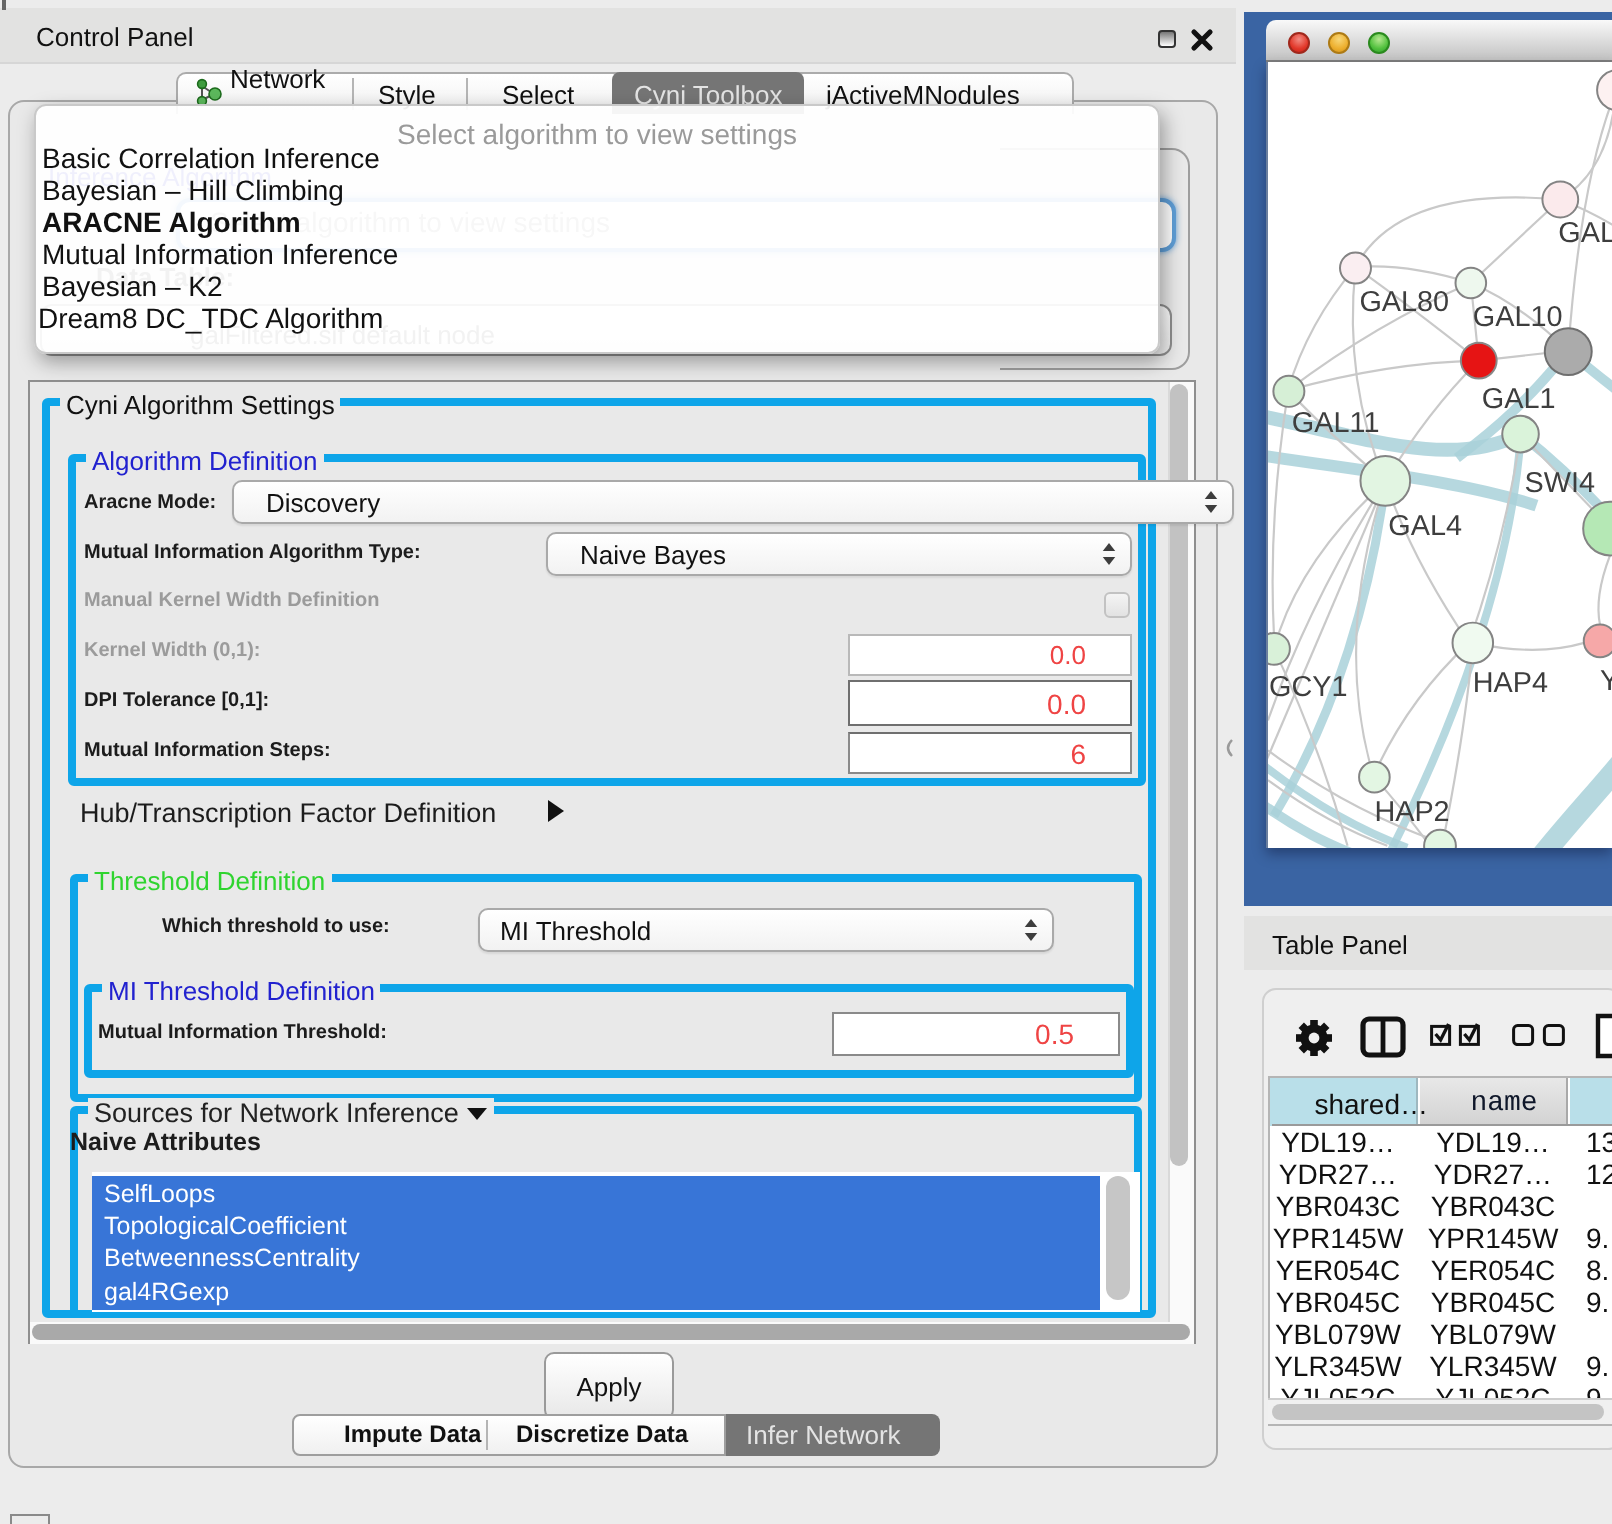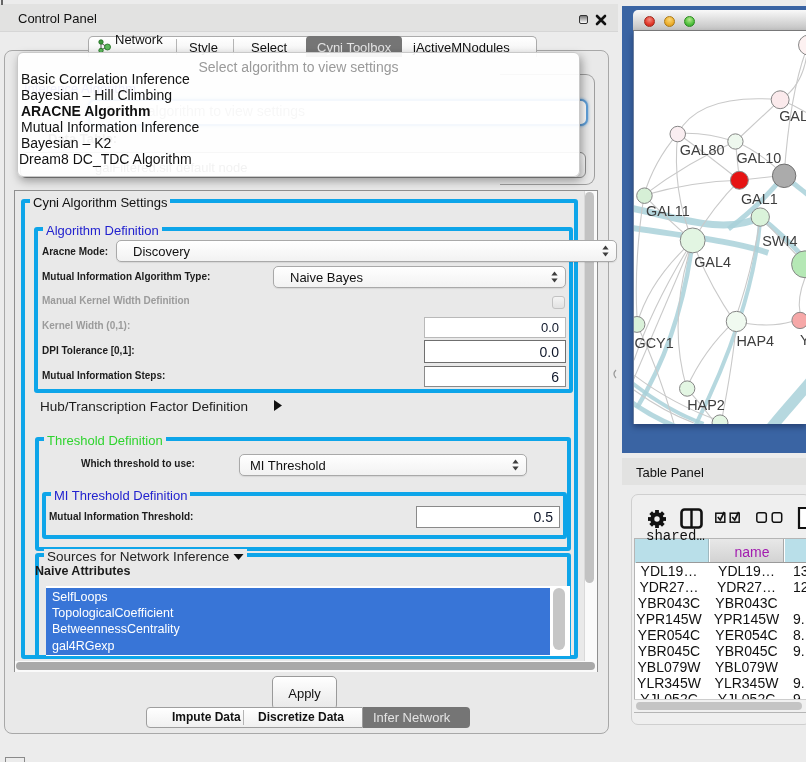--- a/index.html
+++ b/index.html
@@ -6,21 +6,21 @@
   html,body { width:806px; height:762px; overflow:hidden; }
   body { background:#ececec; font-family:"Liberation Sans", sans-serif; position:relative; }
   .abs { position:absolute; }
   .lbl { font-size:10px; color:#1c1c1c; font-weight:bold; white-space:nowrap; }
   .plain { font-weight:normal; }
   .dis { color:#9b9b9b; }
   .group { border:4px solid #0ea5e9; border-radius:3px; }
   .gtitle { position:absolute; top:-8px; left:5px; background:#e9e9e9; padding:0 3px; font-size:13px; white-space:nowrap; }
   .combo { background:linear-gradient(#ffffff,#f2f2f2); border:1px solid #a9a9a9; border-radius:5px; font-size:13px; color:#111; box-shadow:0 1px 1px rgba(0,0,0,0.08);}
   .combo .ar { position:absolute; right:7px; top:50%; transform:translateY(-50%); width:7px; height:12px; }
-  .field { background:#fff; font-size:13px; color:#0f172a; text-align:right; padding-right:6px; }
+  .field { background:#fff; font-size:13px; color:#ef4444; text-align:right; padding-right:22px; }
   .vcenter { display:flex; align-items:center; }
 </style>
 </head>
 <body>
 
 <div class="abs" style="left:0px; top:4px; width:618px; height:28px; background:#e2e2e1; border-bottom:1px solid #d6d6d6;"></div>
 <div class="abs" style="left:18px; top:11px; font-size:13px; color:#111;">Control Panel</div>
 
 <div class="abs" style="left:579px; top:15px; width:9px; height:9px; border:1.5px solid #333; border-radius:2px; background:linear-gradient(#777,#fff);"></div>
 <svg class="abs" style="left:595px; top:14px;" width="12" height="12" viewBox="0 0 12 12">
@@ -276,20 +276,20 @@
   </svg>
   <svg class="abs" style="left:797px; top:506px;" width="18" height="24" viewBox="0 0 18 24">
     <path d="M2 2 L10 2 L16 8 L16 22 L2 22 Z" fill="#fff" stroke="#111" stroke-width="2.2"></path>
   </svg>
 
   <div class="abs" style="left:633.5px; top:538px; width:172.5px; height:175px; background:#fff; border:1px solid #b5b5b5; border-right:none;"></div>
   <div class="abs" style="left:634.5px; top:539px; width:74.5px; height:24px; background:#b9dfe9; border-right:1px solid #9fb8bf;"></div>
   <div class="abs" style="left:710px; top:539px; width:74px; height:24px; background:linear-gradient(#e8e8e8,#d2d2d2); border-right:1px solid #a9a9a9;"></div>
   <div class="abs" style="left:785px; top:539px; width:21px; height:24px; background:#b9dfe9;"></div>
   <div class="abs" style="left:636px; top:562px; width:170px; height:1px; background:#9a9a9a;"></div>
-  <div class="abs" style="left:646px; top:528px; width:68px; font-size:14px; color:#111; text-align:left;font-family:Liberation Mono, monospace;">shared…</div>
-  <div class="abs" style="left:714px; top:544px; width:76px; font-size:14px; color:#a21caf; text-align:center;">name</div>
+  <div class="abs" style="left:646px; top:544px; width:68px; font-size:14px; color:#111; text-align:right;">shared…</div>
+  <div class="abs" style="left:714px; top:544px; width:76px; font-size:14px; color:#0f172a; text-align:center;font-family:Liberation Mono, monospace;">name</div>
   <div class="abs" style="left:633px; top:564px; width:72px; font-size:14px; color:#111; text-align:center; line-height:15.95px;">YDL19…<br>YDR27…<br>YBR043C<br>YPR145W<br>YER054C<br>YBR045C<br>YBL079W<br>YLR345W<br>YJL052C</div>
   <div class="abs" style="left:709px; top:564px; width:75px; font-size:14px; color:#111; text-align:center; line-height:15.95px;">YDL19…<br>YDR27…<br>YBR043C<br>YPR145W<br>YER054C<br>YBR045C<br>YBL079W<br>YLR345W<br>YJL052C</div>
   <div class="abs" style="left:793px; top:564px; width:15px; font-size:14px; color:#111; line-height:15.95px; overflow:hidden;">13<br>12<br>&nbsp;<br>9.<br>8.<br>9.<br>&nbsp;<br>9.<br>9.</div>
   <div class="abs" style="left:634px; top:699px; width:172px; height:13px; background:#f0f0f0; border-top:1px solid #cdcdcd;"></div>
   <div class="abs" style="left:636px; top:702px; width:166px; height:8px; background:#c4c4c4; border-radius:4px;"></div>
 </div>
 
 </body></html>

